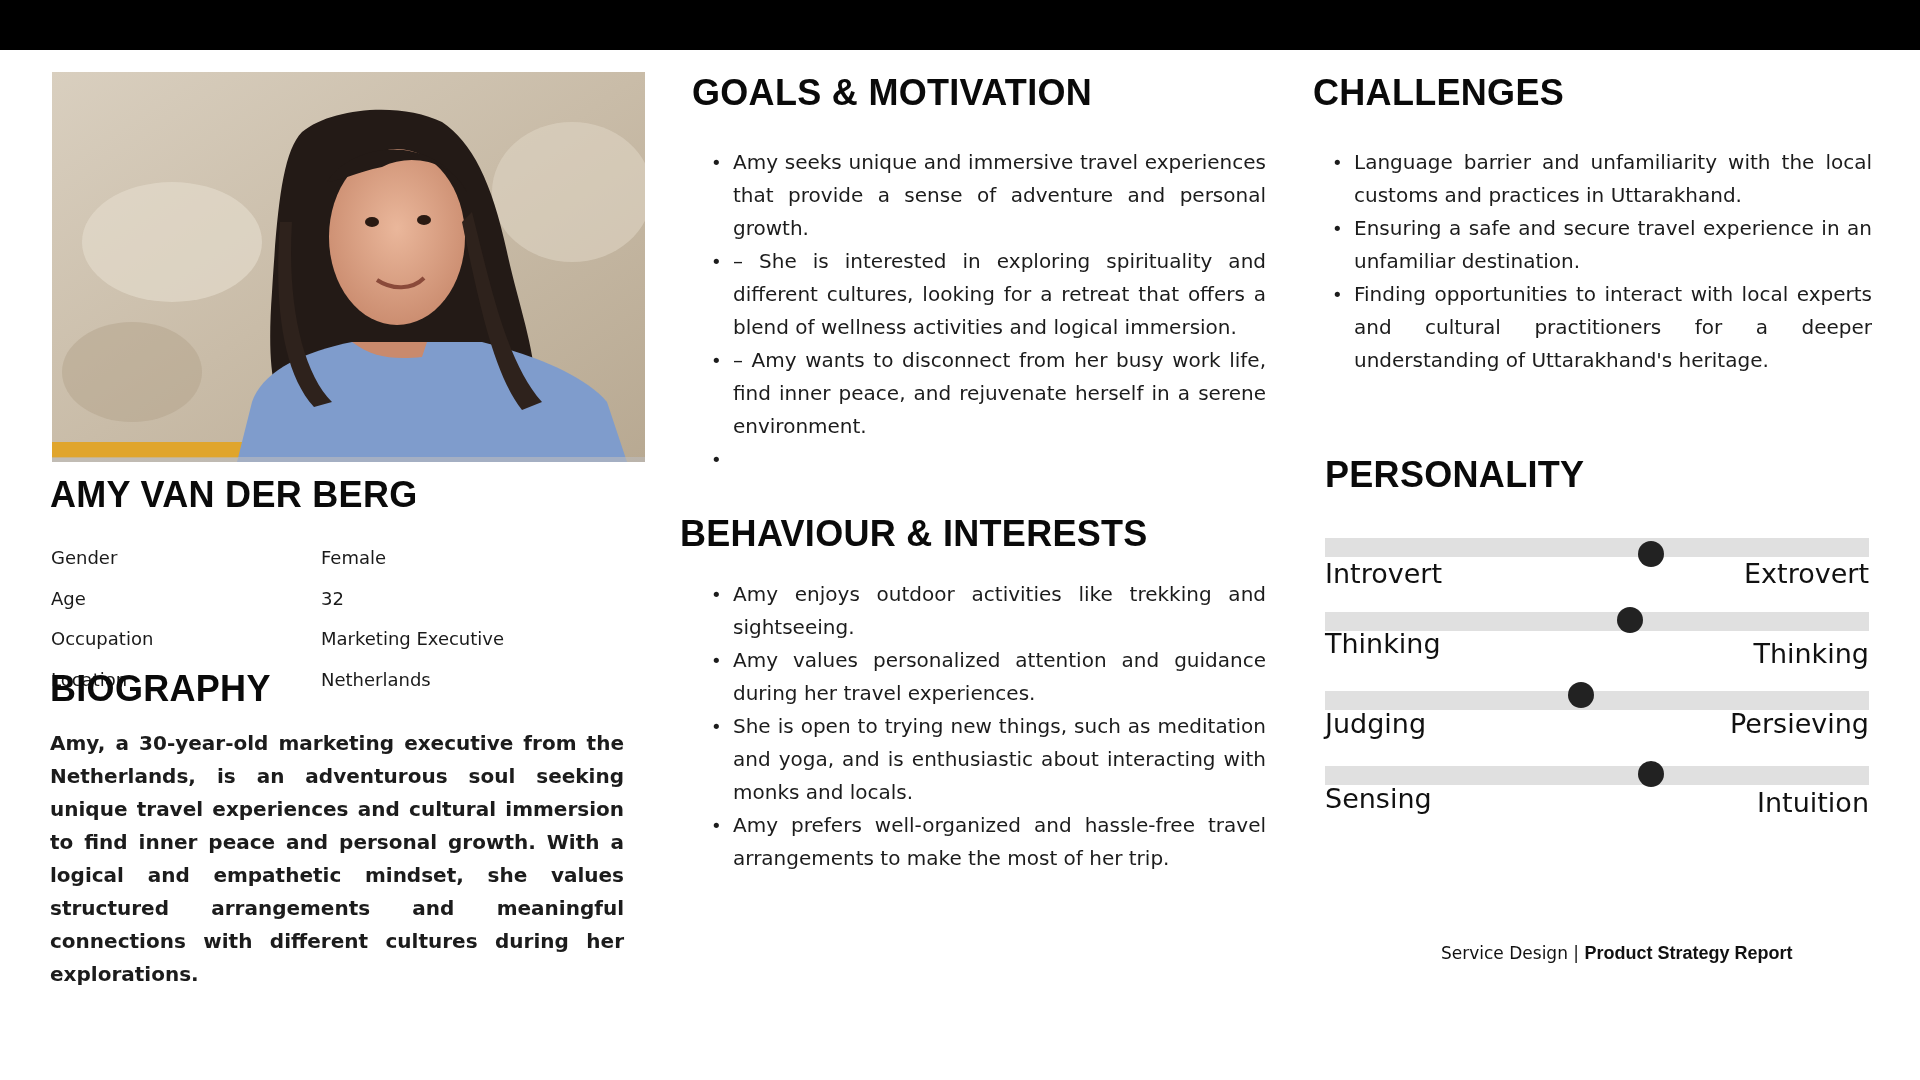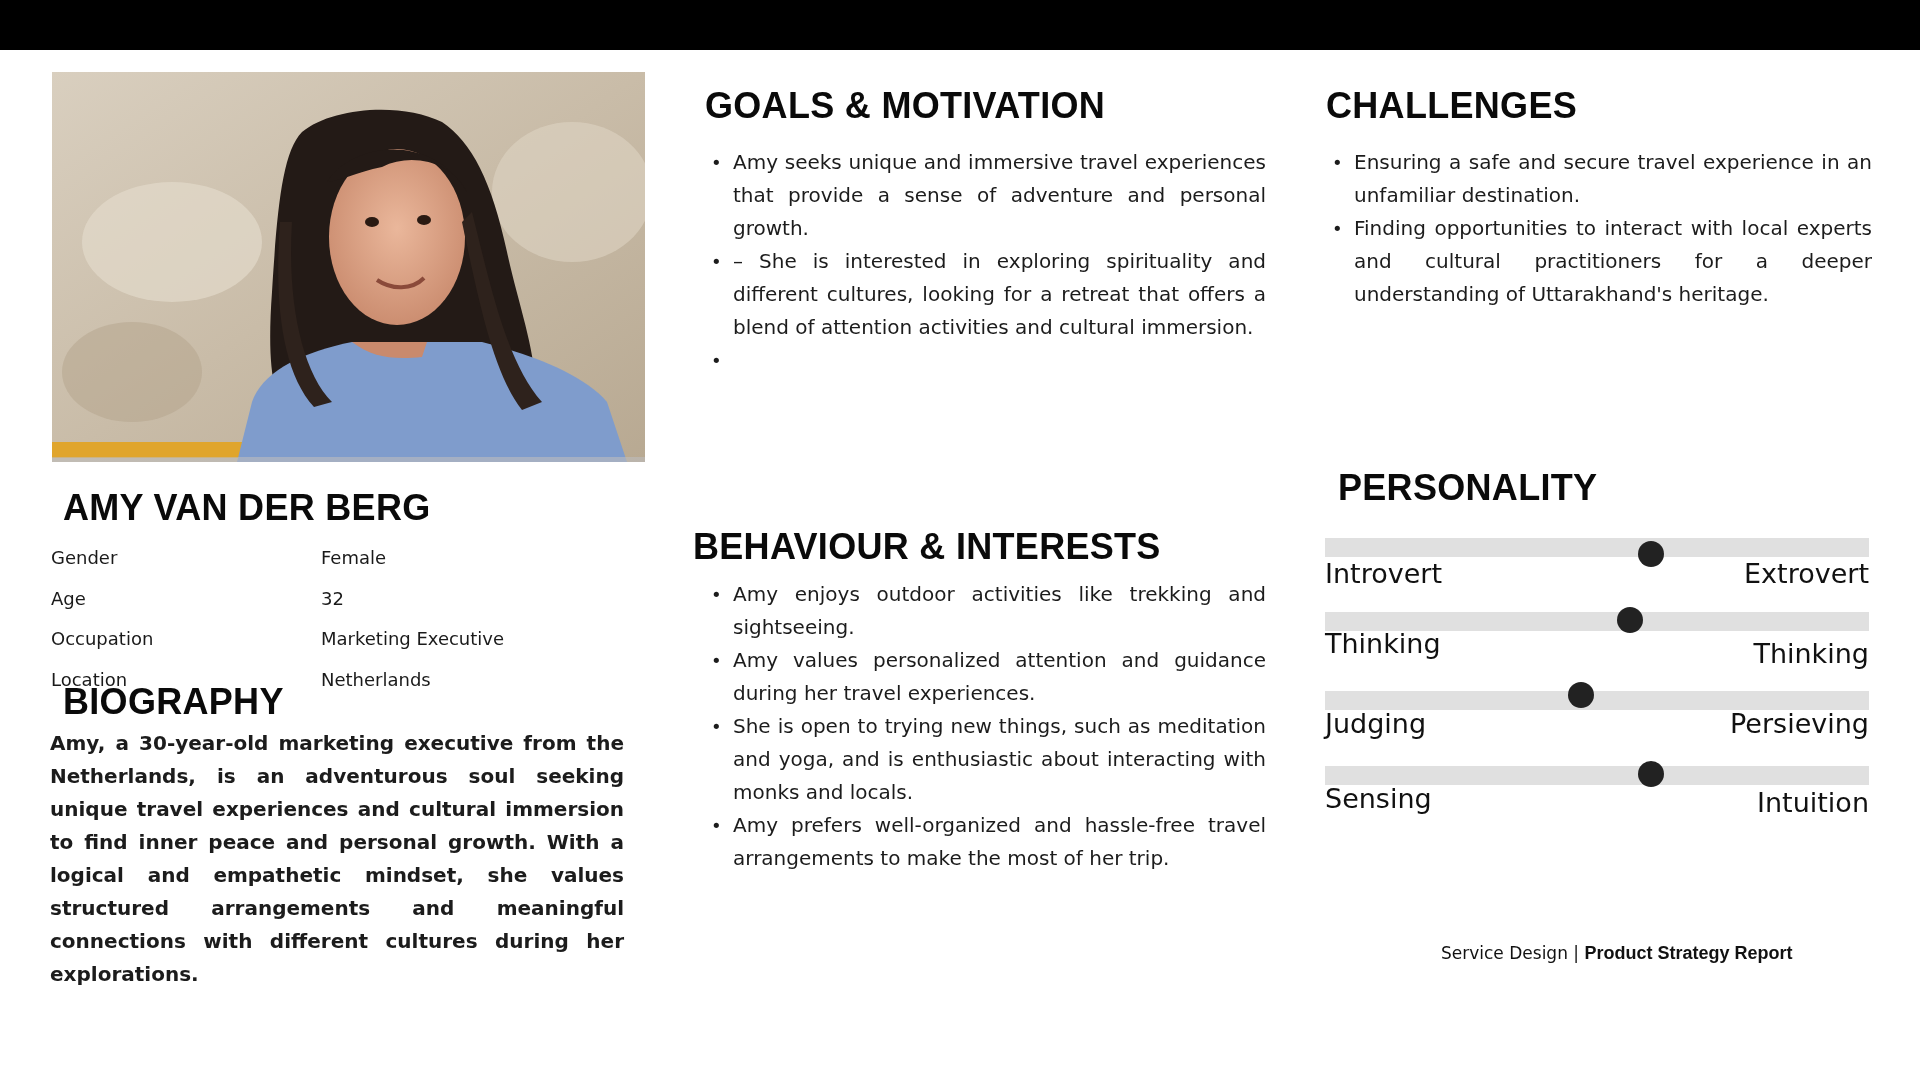--- a/index.html
+++ b/index.html
@@ -4,21 +4,21 @@
 <style>
   html, body { margin:0; padding:0; }
   body {
     width:1920px; height:1080px; position:relative; overflow:hidden;
     background:#ffffff; color:#111;
     font-family:"Liberation Sans", sans-serif;
   }
   .topbar { position:absolute; left:0; top:0; width:1920px; height:50px; background:#000; }
   .photo { position:absolute; left:52px; top:72px; width:593px; height:390px; overflow:hidden; background:#cfc4b3; }
   .photo svg { display:block; }
-  .h-xl { position:absolute; margin:13px; font-family:"Liberation Sans", sans-serif; font-weight:700; font-size:36px; letter-spacing:0.3px; color:#0a0a0a; white-space:nowrap; }
+  .h-xl { position:absolute; margin:0; font-family:"Liberation Sans", sans-serif; font-weight:700; font-size:36px; letter-spacing:0.3px; color:#0a0a0a; white-space:nowrap; }
   .name { left:50px; top:474px; }
   .info { position:absolute; left:51px; top:530px; font-family:"DejaVu Sans", sans-serif; font-size:18px; line-height:25.5px; color:#1a1a1a; }
   .info .row { display:flex;margin-top:15px; }
   .info .k { width:270px; }
   .body-text { font-family:"DejaVu Sans", sans-serif; font-size:20px; line-height:33px; color:#1c1c1c; text-align:justify; }
   .bio-h { left:50px; top:668px; }
   .bio { position:absolute; left:50px; top:727px; width:574px; }
   .goals-h { left:692px; top:72px; }
   .beh-h { left:680px; top:513px; }
   .chal-h { left:1313px; top:72px; }
@@ -96,34 +96,36 @@
     <span>Netherlands</span>
   </div>
 </div>
 
 <h2 class="h-xl bio-h">BIOGRAPHY</h2>
 <p class="bio body-text" style="margin:0;font-weight:bold;">Amy, a 30-year-old marketing executive from the Netherlands, is an adventurous soul seeking unique travel experiences and cultural immersion to find inner peace and personal growth. With a logical and empathetic mindset, she values structured arrangements and meaningful connections with different cultures during her explorations.</p>
 
 <h2 class="h-xl goals-h">GOALS &amp; MOTIVATION</h2>
 <ul class="bl goals-list body-text">
   <li>Amy seeks unique and immersive travel experiences that provide a sense of adventure and personal growth.</li>
-  <li>– She is interested in exploring spirituality and different cultures, looking for a retreat that offers a blend of attention activities and cultural immersion.</li>
+  <li>– She is interested in exploring spirituality and different cultures, looking for a retreat that offers a blend of wellness activities and logical immersion.</li>
+  <li>– Amy wants to disconnect from her busy work life, find inner peace, and rejuvenate herself in a serene environment.</li>
   <li class="empty-li"></li>
 </ul>
 
 <h2 class="h-xl beh-h">BEHAVIOUR &amp; INTERESTS</h2>
 <ul class="bl beh-list body-text">
   <li>Amy enjoys outdoor activities like trekking and sightseeing.</li>
   <li>Amy values personalized attention and guidance during her travel experiences.</li>
   <li>She is open to trying new things, such as meditation and yoga, and is enthusiastic about interacting with monks and locals.</li>
   <li>Amy prefers well-organized and hassle-free travel arrangements to make the most of her trip.</li>
 </ul>
 
 <h2 class="h-xl chal-h">CHALLENGES</h2>
 <ul class="bl chal-list body-text">
+  <li>Language barrier and unfamiliarity with the local customs and practices in Uttarakhand.</li>
   <li>Ensuring a safe and secure travel experience in an unfamiliar destination.</li>
   <li>Finding opportunities to interact with local experts and cultural practitioners for a deeper understanding of Uttarakhand's heritage.</li>
 </ul>
 
 <h2 class="h-xl pers-h">PERSONALITY</h2>
 
 <div class="slider" style="top:538px;">
   <div class="track" style="top:0;"></div>
   <div class="knob" style="top: 16px; left: 326.4px;"></div>
   <span class="lbl l" style="top:20px;">Introvert</span>

